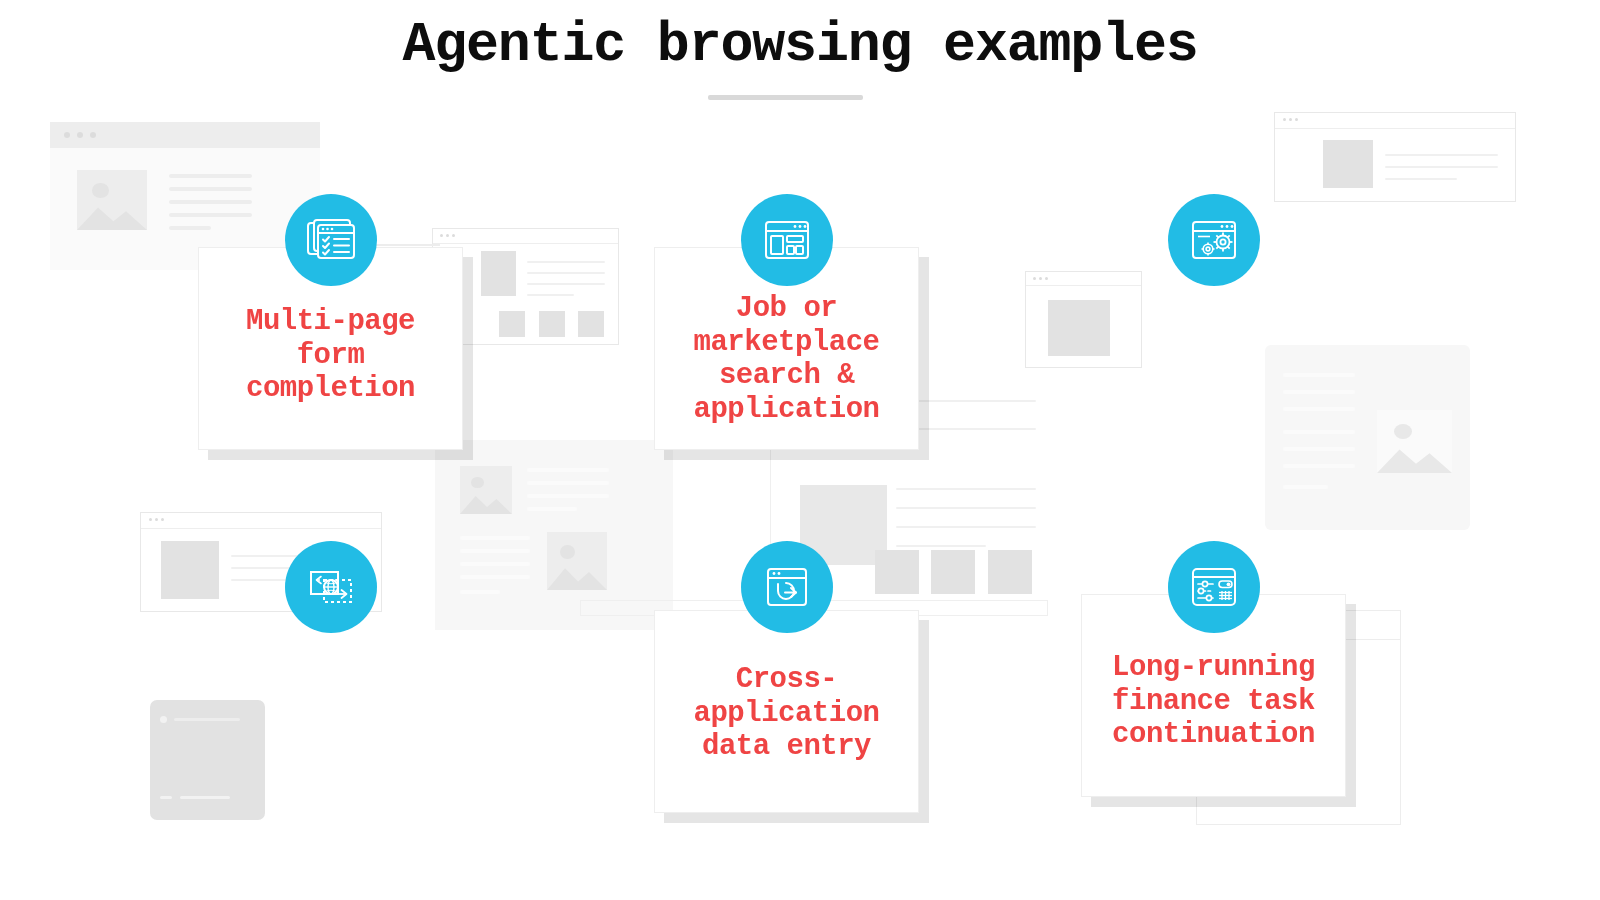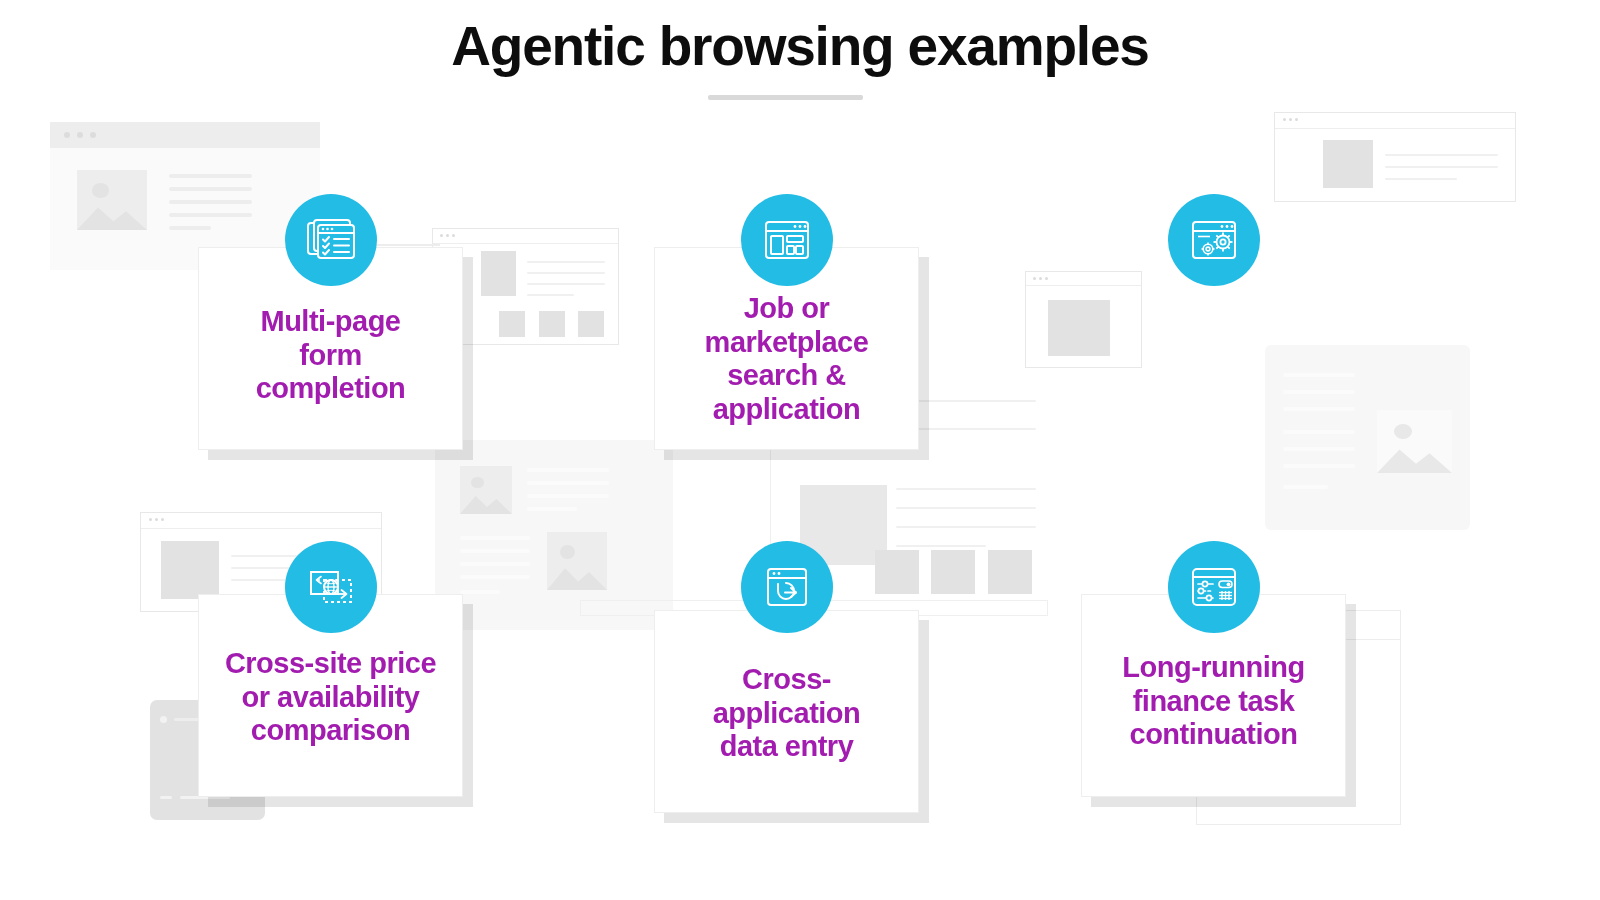--- a/index.html
+++ b/index.html
@@ -3,21 +3,21 @@
 <meta charset="utf-8">
 <style>
   html,body{margin:0;padding:0;}
   body{
     width:1600px;height:900px;
     background:#ffffff;
     font-family:"Liberation Sans", sans-serif;
     overflow:hidden;
     position:relative;
   }
-  #stage{position:relative;width:1600px;height:900px;overflow:hidden;}
+  #stage{position:relative;width:1600px;height:900px;overflow:hidden;font-family:Liberation Mono, monospace;}
 
   
   .title{
     position:absolute;top:14px;left:0;width:1600px;
     text-align:center;
     font-size:55px;font-weight:bold;color:#0d0d0d;
     letter-spacing:-1.2px;
   }
   .title-rule{
     position:absolute;top:95px;left:708px;width:155px;height:5px;
@@ -44,21 +44,21 @@
   
   .card{
     position:absolute;
     background:#ffffff;
     border:1px solid #eeeeee;
     box-shadow:10px 10px 0 0 rgba(0,0,0,0.10);
     display:flex;align-items:flex-start;justify-content:center;
     box-sizing:border-box;
   }
   .card-label{
-    font-size:29px;font-weight:bold;color:#a21caf;
+    font-size:29px;font-weight:bold;color:#ef4444;
     line-height:1.16;text-align:center;letter-spacing:-0.5px;
     white-space:pre-line;
   }
   .badge{
     position:absolute;
     width:92px;height:92px;border-radius:50%;
     background:#22bce5;
     display:flex;align-items:center;justify-content:center;
     z-index:6;
   }
@@ -268,25 +268,20 @@
           <circle cx="19" cy="32" r="1.9"></circle>
           <line x1="19" y1="25.5" x2="19" y2="27.6"></line>
           <line x1="19" y1="36.4" x2="19" y2="38.5"></line>
           <line x1="12.5" y1="32" x2="14.6" y2="32"></line>
           <line x1="23.4" y1="32" x2="25.5" y2="32"></line>
         </g>
       </svg>
     </span>
   </div>
 
-  <div class="card" style="left:198px;top:594px;width:265px;height:203px;padding-top:52px;">
-    <div class="card-label">Cross-site price
-or availability
-comparison</div>
-  </div>
   <div class="badge" style="left:285px;top:541px;">
     <span>
       <svg width="52" height="48" viewBox="0 0 52 48" fill="none" stroke="#ffffff" stroke-width="2">
         <rect x="6" y="9" width="27" height="22"></rect>
         <rect x="19" y="17" width="27" height="22" stroke-dasharray="3 3"></rect>
         <line x1="12" y1="17" x2="31" y2="17" stroke-dasharray="3 3" stroke-width="1.6"></line>
         <polyline points="16,13.5 11.5,17 16,20.5" stroke-linecap="round" stroke-linejoin="round" stroke-width="1.6" fill="none"></polyline>
         <line x1="21" y1="31" x2="41" y2="31" stroke-width="1.8"></line>
         <polyline points="36.5,27 41.5,31 36.5,35" stroke-linecap="round" stroke-linejoin="round" stroke-width="1.8" fill="none"></polyline>
         <circle cx="26" cy="24" r="7" fill="#22bce5"></circle>

